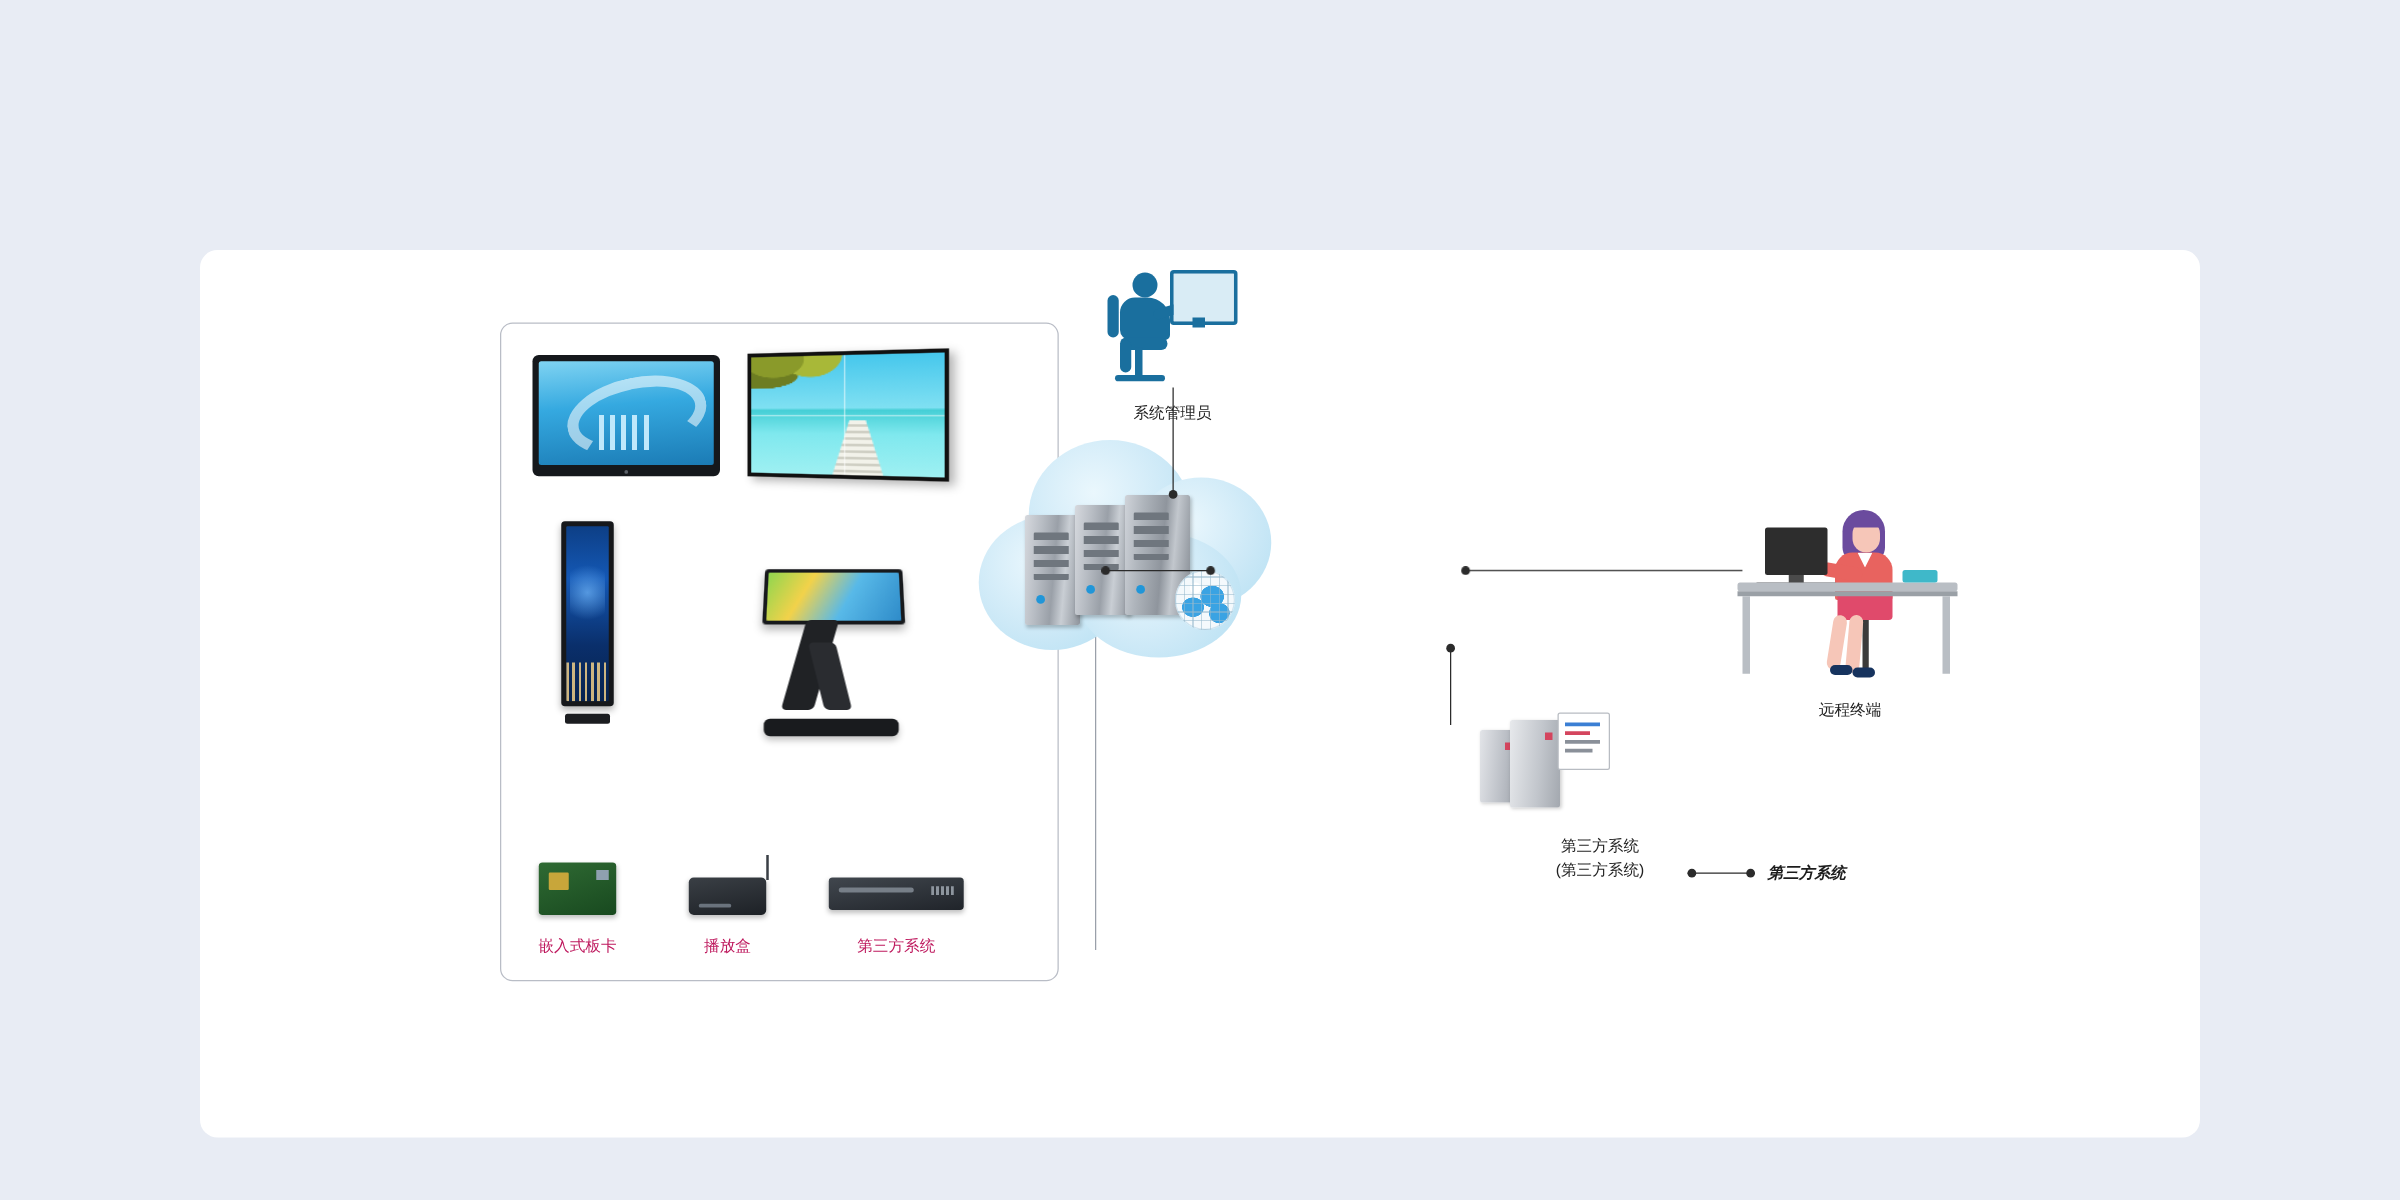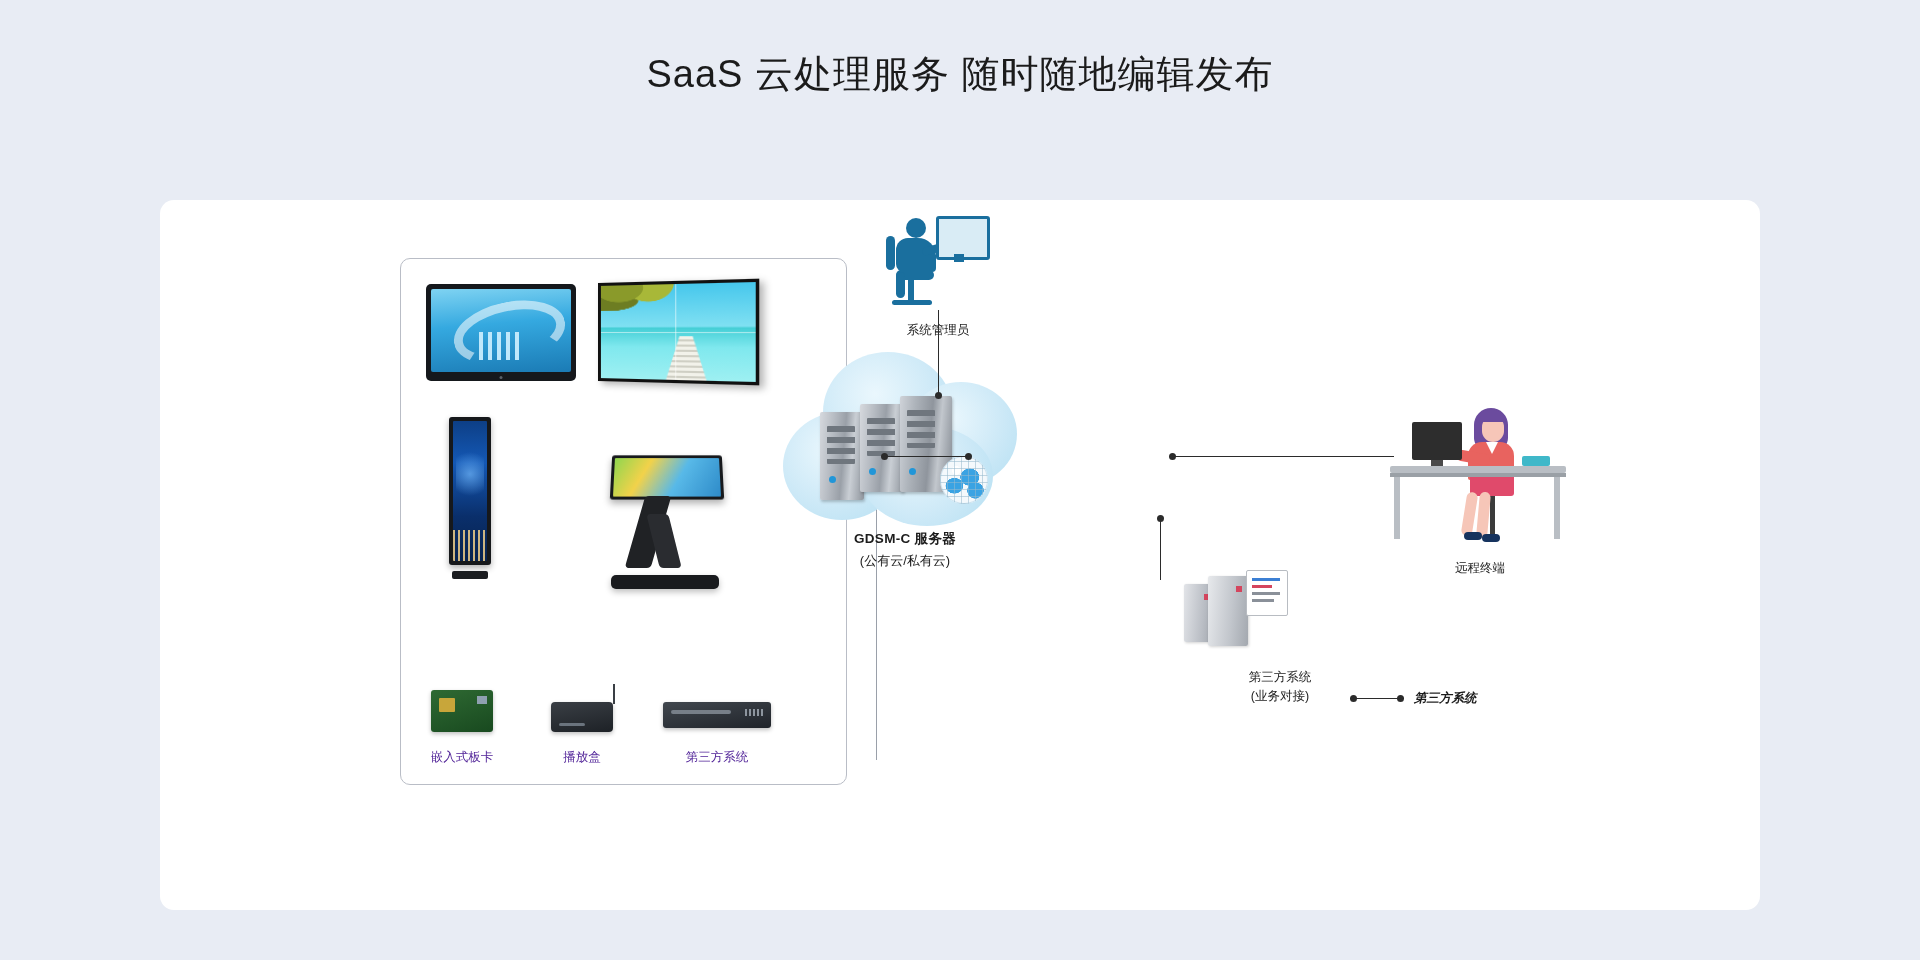--- a/index.html
+++ b/index.html
@@ -94,21 +94,21 @@
   .hw-box{left:150px;width:62px;height:30px;background:linear-gradient(170deg,#3a3f45,#1d2126);
       border-radius:4px;position:absolute;bottom:52px;box-shadow:0 2px 4px rgba(0,0,0,.25);}
   .hw-box:before{content:"";position:absolute;right:-2px;top:-18px;width:2px;height:20px;background:#3a3f45;}
   .hw-box:after{content:"";position:absolute;left:8px;bottom:6px;width:26px;height:3px;background:#6a737d;border-radius:2px;}
   .hw-rack{left:262px;width:108px;height:26px;background:linear-gradient(170deg,#41474e,#20242a);
       border-radius:3px;position:absolute;bottom:56px;box-shadow:0 2px 4px rgba(0,0,0,.25);}
   .hw-rack:before{content:"";position:absolute;left:8px;top:8px;width:60px;height:4px;background:#777f88;border-radius:2px;}
   .hw-rack:after{content:"";position:absolute;right:8px;top:7px;width:18px;height:7px;
       background:repeating-linear-gradient(90deg,#8d959e 0 2px,transparent 2px 4px);}
 
-  .hw-label{position:absolute;bottom:18px;font-size:12.5px;color:#4c1d95;text-align:center;width:120px;font-family:Liberation Mono, monospace;}
+  .hw-label{position:absolute;bottom:18px;font-size:12.5px;color:#be185d;text-align:center;width:120px;font-family:Liberation Mono, monospace;}
 
   
   .vbar{position:absolute;left:716px;top:170px;width:1px;height:390px;background:#9aa0aa;}
   .vlabel{position:absolute;left:722px;top:195px;width:34px;
       font-size:22px;color:#111;line-height:34px;letter-spacing:2px;
       writing-mode:vertical-rl;text-orientation:upright;white-space:nowrap;}
 
   
   .cloud{position:absolute;left:615px;top:140px;width:250px;height:190px;}
   .cloud span{position:absolute;border-radius:50%;
@@ -211,21 +211,20 @@
   .legend .line:before{content:"";position:absolute;left:0;top:3px;width:54px;height:1.4px;background:#2b2b2b;}
   .legend .line i{position:absolute;top:0;width:7px;height:7px;border-radius:50%;background:#2b2b2b;}
   .legend .line i:nth-child(1){left:0;}
   .legend .line i:nth-child(2){right:0;}
   .legend .txt{font-size:12.5px;font-weight:700;font-style:italic;color:#1c1c1c;}
 </style>
 </head>
 <body>
 
 <div class="header">
-  <h1 class="title">SaaS 云处理服务 随时随地编辑发布</h1>
 </div>
 
 <div class="card">
 
   <div class="device-panel">
 
     <div class="tv">
       <div class="tv-scr"></div>
       <span class="tv-dot"></span>
     </div>
@@ -277,24 +276,20 @@
       <span class="c4"></span>
   </div>
 
   <div class="servers">
     <div class="srv s1"></div>
     <div class="srv s2"></div>
     <div class="srv s3"></div>
     <div class="globe"></div>
   </div>
 
-  <div class="srv-label">
-    <div class="l1">GDSM-C 服务器</div>
-    <div class="l2">(公有云/私有云)</div>
-  </div>
 
   <div class="admin">
     <div class="chairback"></div>
     <div class="head"></div>
     <div class="torso"></div>
     <div class="arm"></div>
     <div class="leg"></div>
     <div class="shin"></div>
     <div class="mon">
         <i></i>
@@ -334,21 +329,21 @@
     <div class="b2"></div>
     <div class="doc">
       <i></i>
         <i></i>
         <i></i>
         <i></i>
     </div>
   </div>
   <div class="tps-label">
     <div>第三方系统</div>
-    <div>(业务对接)</div>
+    <div>(第三方系统)</div>
   </div>
 
   <div class="conn" style="left:724px;top:256px;width:84px;height:1.4px;"></div>
   <div class="dot" style="left:721px;top:253px;"></div>
   <div class="dot" style="left:805px;top:253px;"></div>
 
   <div class="conn" style="left:1012px;top:256px;width:222px;height:1.4px;"></div>
   <div class="dot" style="left:1009px;top:253px;"></div>
 
   <div class="conn" style="left:778px;top:110px;width:1.4px;height:85px;"></div>

